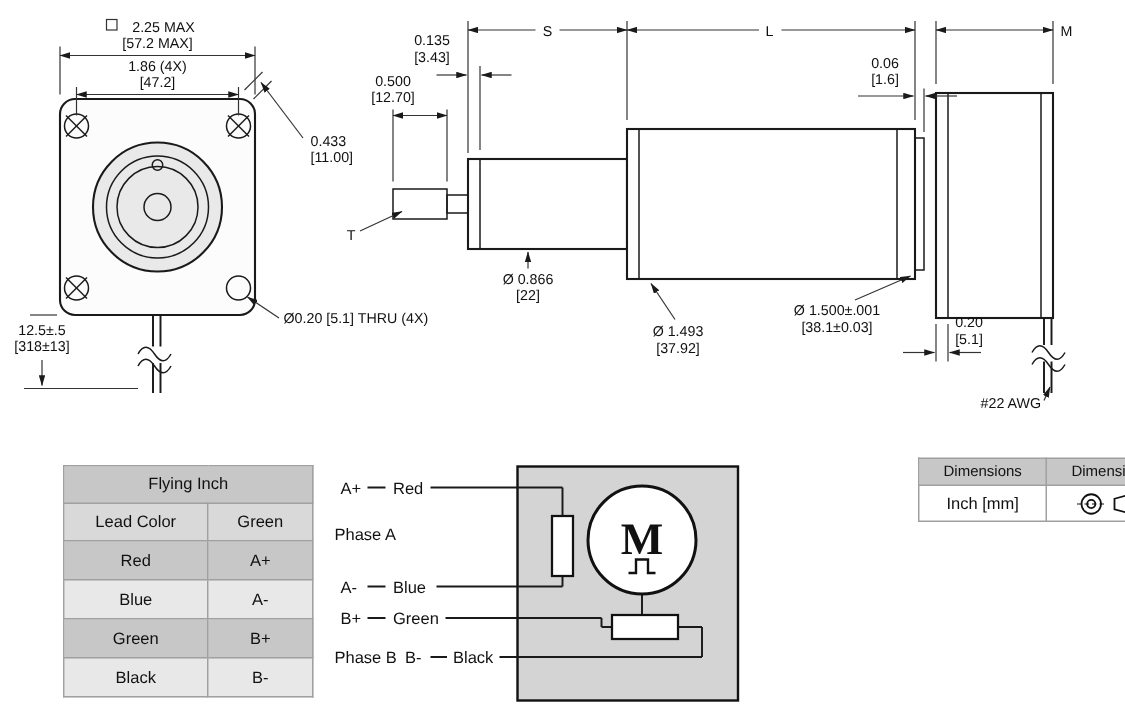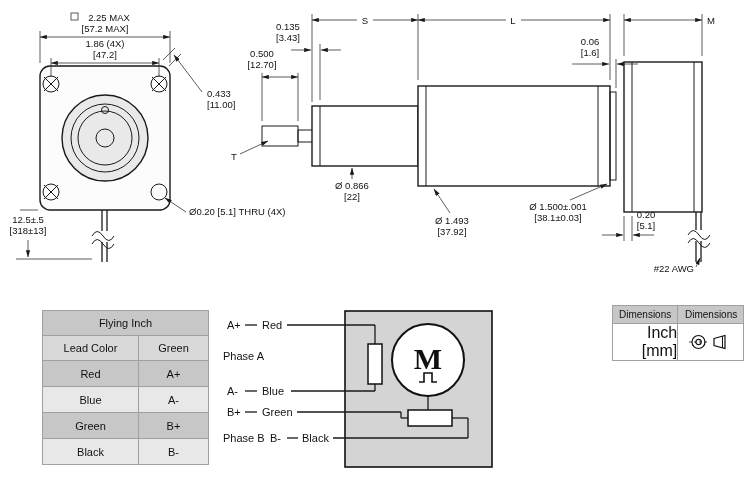--- a/index.html
+++ b/index.html
@@ -25,22 +25,22 @@
   .leads th, .leads td { border:1px solid #a0a0a0; text-align:center; vertical-align:middle; font-weight:normal; }
   .leads th { width:166px; height:25px; background:#c7c7c7; }
   .leads td { height:26px; }
   .leads td.c1 { width:96px; }
   .leads td.c2 { width:70px; }
   .leads tr.hdr td { background:#d9d9d9; height:25px; }
   .leads tr.dark td { background:#c7c7c7; }
   .leads tr.light td { background:#e8e8e8; }
 
   .info { left:612px; top:305px; }
-  .info th { border:1px solid #a0a0a0; background:#c7c7c7; font-weight:normal; font-size:10px; height:18px; padding:0 6px; text-align:right; }
-  .info td { border:1px solid #a0a0a0; background:#fff; height:24px; text-align:right; font-size:16px; }
+  .info th { border:1px solid #a0a0a0; background:#c7c7c7; font-weight:normal; font-size:10px; height:18px; padding:0 16px; text-align:left; }
+  .info td { border:1px solid #a0a0a0; background:#fff; height:24px; text-align:center; font-size:11px; }
   .info td.dimsval { width:64px; }
   .info td.projval { width:66px; }
   .proj { display:block; margin:0 auto; }
 </style>
 </head>
 <body>
 
 <div id="canvas">
 
   <svg id="drawing" width="750" height="300" viewBox="0 0 750 300">

